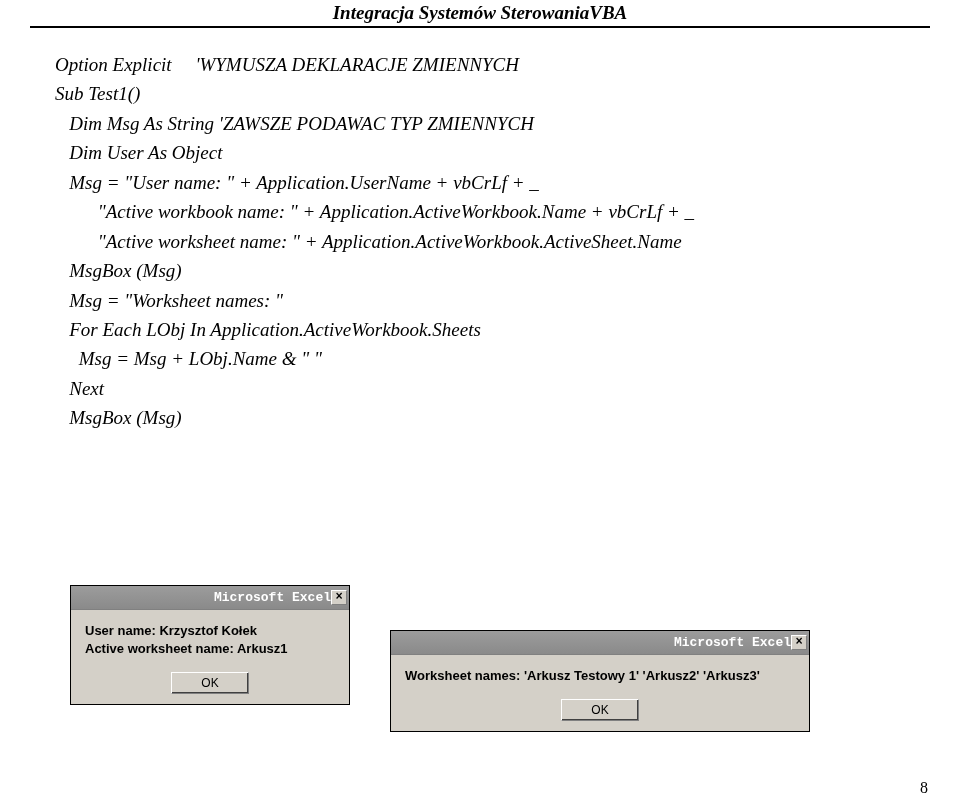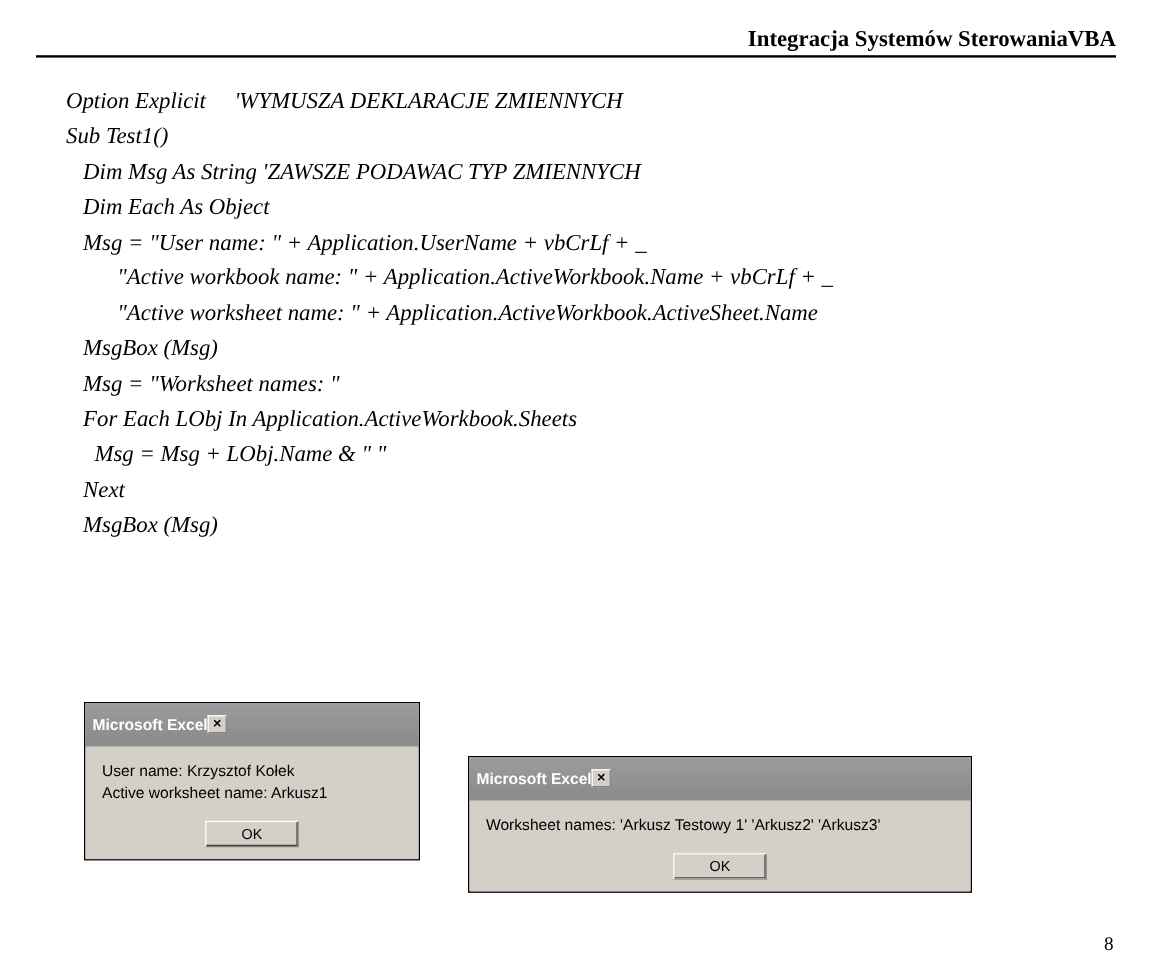--- a/index.html
+++ b/index.html
@@ -8,24 +8,25 @@
       height: 805px;
       background: #fff;
       font-family: "Times New Roman", Times, serif;
       font-size: 19px;
       color: #000;
       position: relative;
       padding: 0 30px;
     }
     .header {
       display: flex;
-      justify-content: flex-end;
+      justify-content: center;
       border-bottom: 2px solid #000;
-      padding: 22px 0 2px 0;
+      padding: 2px 0 2px 0;
       font-weight: bold;
+      font-style: italic;
     }
     .code-block {
       margin-top: 22px;
       font-style: italic;
       line-height: 1.55;
     }
     .code-line { white-space: pre-wrap; margin-left: 25px; }
     .screenshots {
       position: absolute;
       bottom: 30px;
@@ -35,47 +36,49 @@
     }
     .msgbox {
       position: absolute;
       font-family: Tahoma, Arial, sans-serif;
       font-size: 13px;
       font-style: normal;
       background: #d4d0c8;
       border: 1px solid #000;
     }
     .msgbox .titlebar {
-      height: 36px;
+      height: 24px;
       background: linear-gradient(#9c9c9c, #8a8a8a);
       color: #fff;
       display: flex;
       align-items: center;
-      justify-content: flex-start;
+      justify-content: flex-end;
       padding: 0 2px 0 6px;
       font-weight: bold;
       border-bottom: 1px solid #808080;
+      font-family: Liberation Mono, monospace;
     }
     .msgbox .titlebar .close {
       width: 16px; height: 15px;
       background: #d4d0c8;
       border: 1px solid #fff;
       border-right-color: #808080;
       border-bottom-color: #808080;
       text-align: center;
       font-weight: bold;
       font-size: 12px;
       line-height: 12px;
       color: #000;
       padding-top: 0px;
     }
     .msgbox .body-area {
       padding: 12px 14px 8px 14px;
       color: #000;
       line-height: 1.4;
+      font-weight: bold;
     }
     .msgbox .btn-row {
       text-align: center;
       padding: 6px 0 10px 0;
     }
     .msgbox button {
       width: 78px; height: 22px;
       background: #d4d0c8;
       border: 1px solid #808080;
       border-top-color: #fff;
@@ -100,21 +103,21 @@
 <div class="header">
   <span>Integracja Systemów Sterowania</span>
   <span>VBA</span>
 </div>
 
 <div class="code-block">
   <div class="code-line"><span>Option Explicit     </span><span>'WYMUSZA DEKLARACJE ZMIENNYCH</span></div>
   <div class="code-line"></div>
   <div class="code-line">Sub Test1()</div>
   <div class="code-line"><span>   Dim Msg As String</span><span> 'ZAWSZE PODAWAC TYP ZMIENNYCH</span></div>
-  <div class="code-line">   Dim Each As Object</div>
+  <div class="code-line">   Dim User As Object</div>
   <div class="code-line">   Msg = "User name: " + Application.UserName + vbCrLf + _</div>
   <div class="code-line">         "Active workbook name: " + Application.ActiveWorkbook.Name + vbCrLf + _</div>
   <div class="code-line">         "Active worksheet name: " + Application.ActiveWorkbook.ActiveSheet.Name</div>
   <div class="code-line">   MsgBox (Msg)</div>
   <div class="code-line">   Msg = "Worksheet names: "</div>
   <div class="code-line">   For Each LObj In Application.ActiveWorkbook.Sheets</div>
   <div class="code-line">     Msg = Msg + LObj.Name &amp; " "</div>
   <div class="code-line">   Next</div>
   <div class="code-line">   MsgBox (Msg)</div>
 </div>

